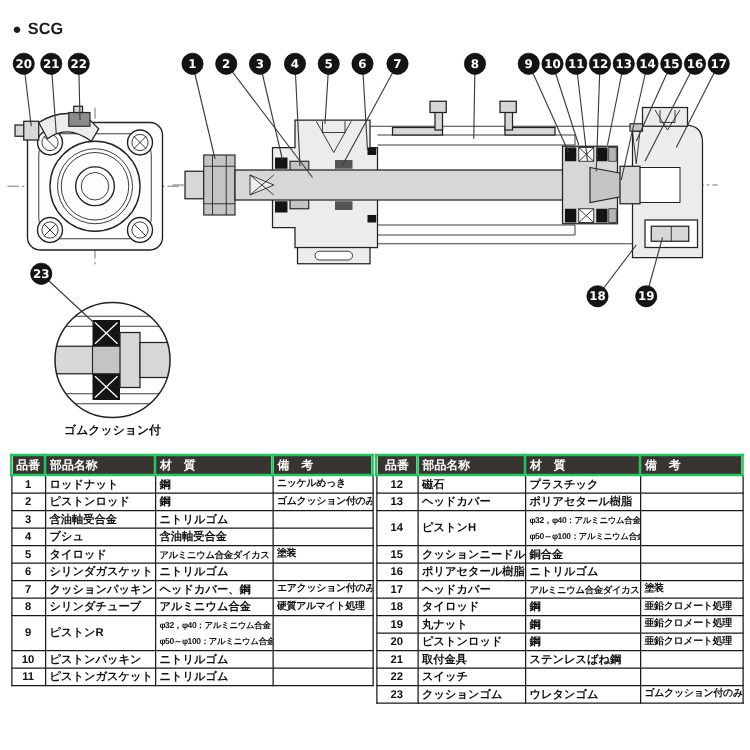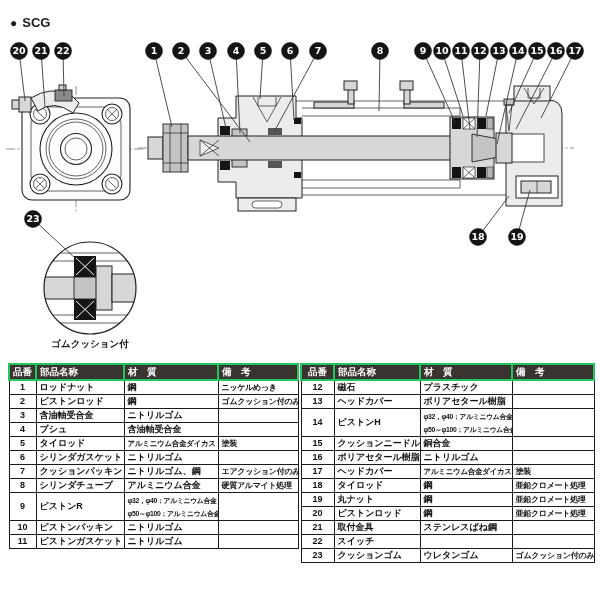--- a/index.html
+++ b/index.html
@@ -298,21 +298,21 @@
         </tr>
         <tr>
           <td class="no">6</td>
           <td class="">シリンダガスケット</td>
           <td class="">ニトリルゴム</td>
           <td class="note"></td>
         </tr>
         <tr>
           <td class="no">7</td>
           <td class="">クッションパッキン</td>
-          <td class="">ニトリルゴム、鋼</td>
+          <td class="">ヘッドカバー、鋼</td>
           <td class="note">エアクッション付のみ</td>
         </tr>
         <tr>
           <td class="no">8</td>
           <td class="">シリンダチューブ</td>
           <td class="">アルミニウム合金</td>
           <td class="note">硬質アルマイト処理</td>
         </tr>
         <tr>
           <td class="no">9</td>

